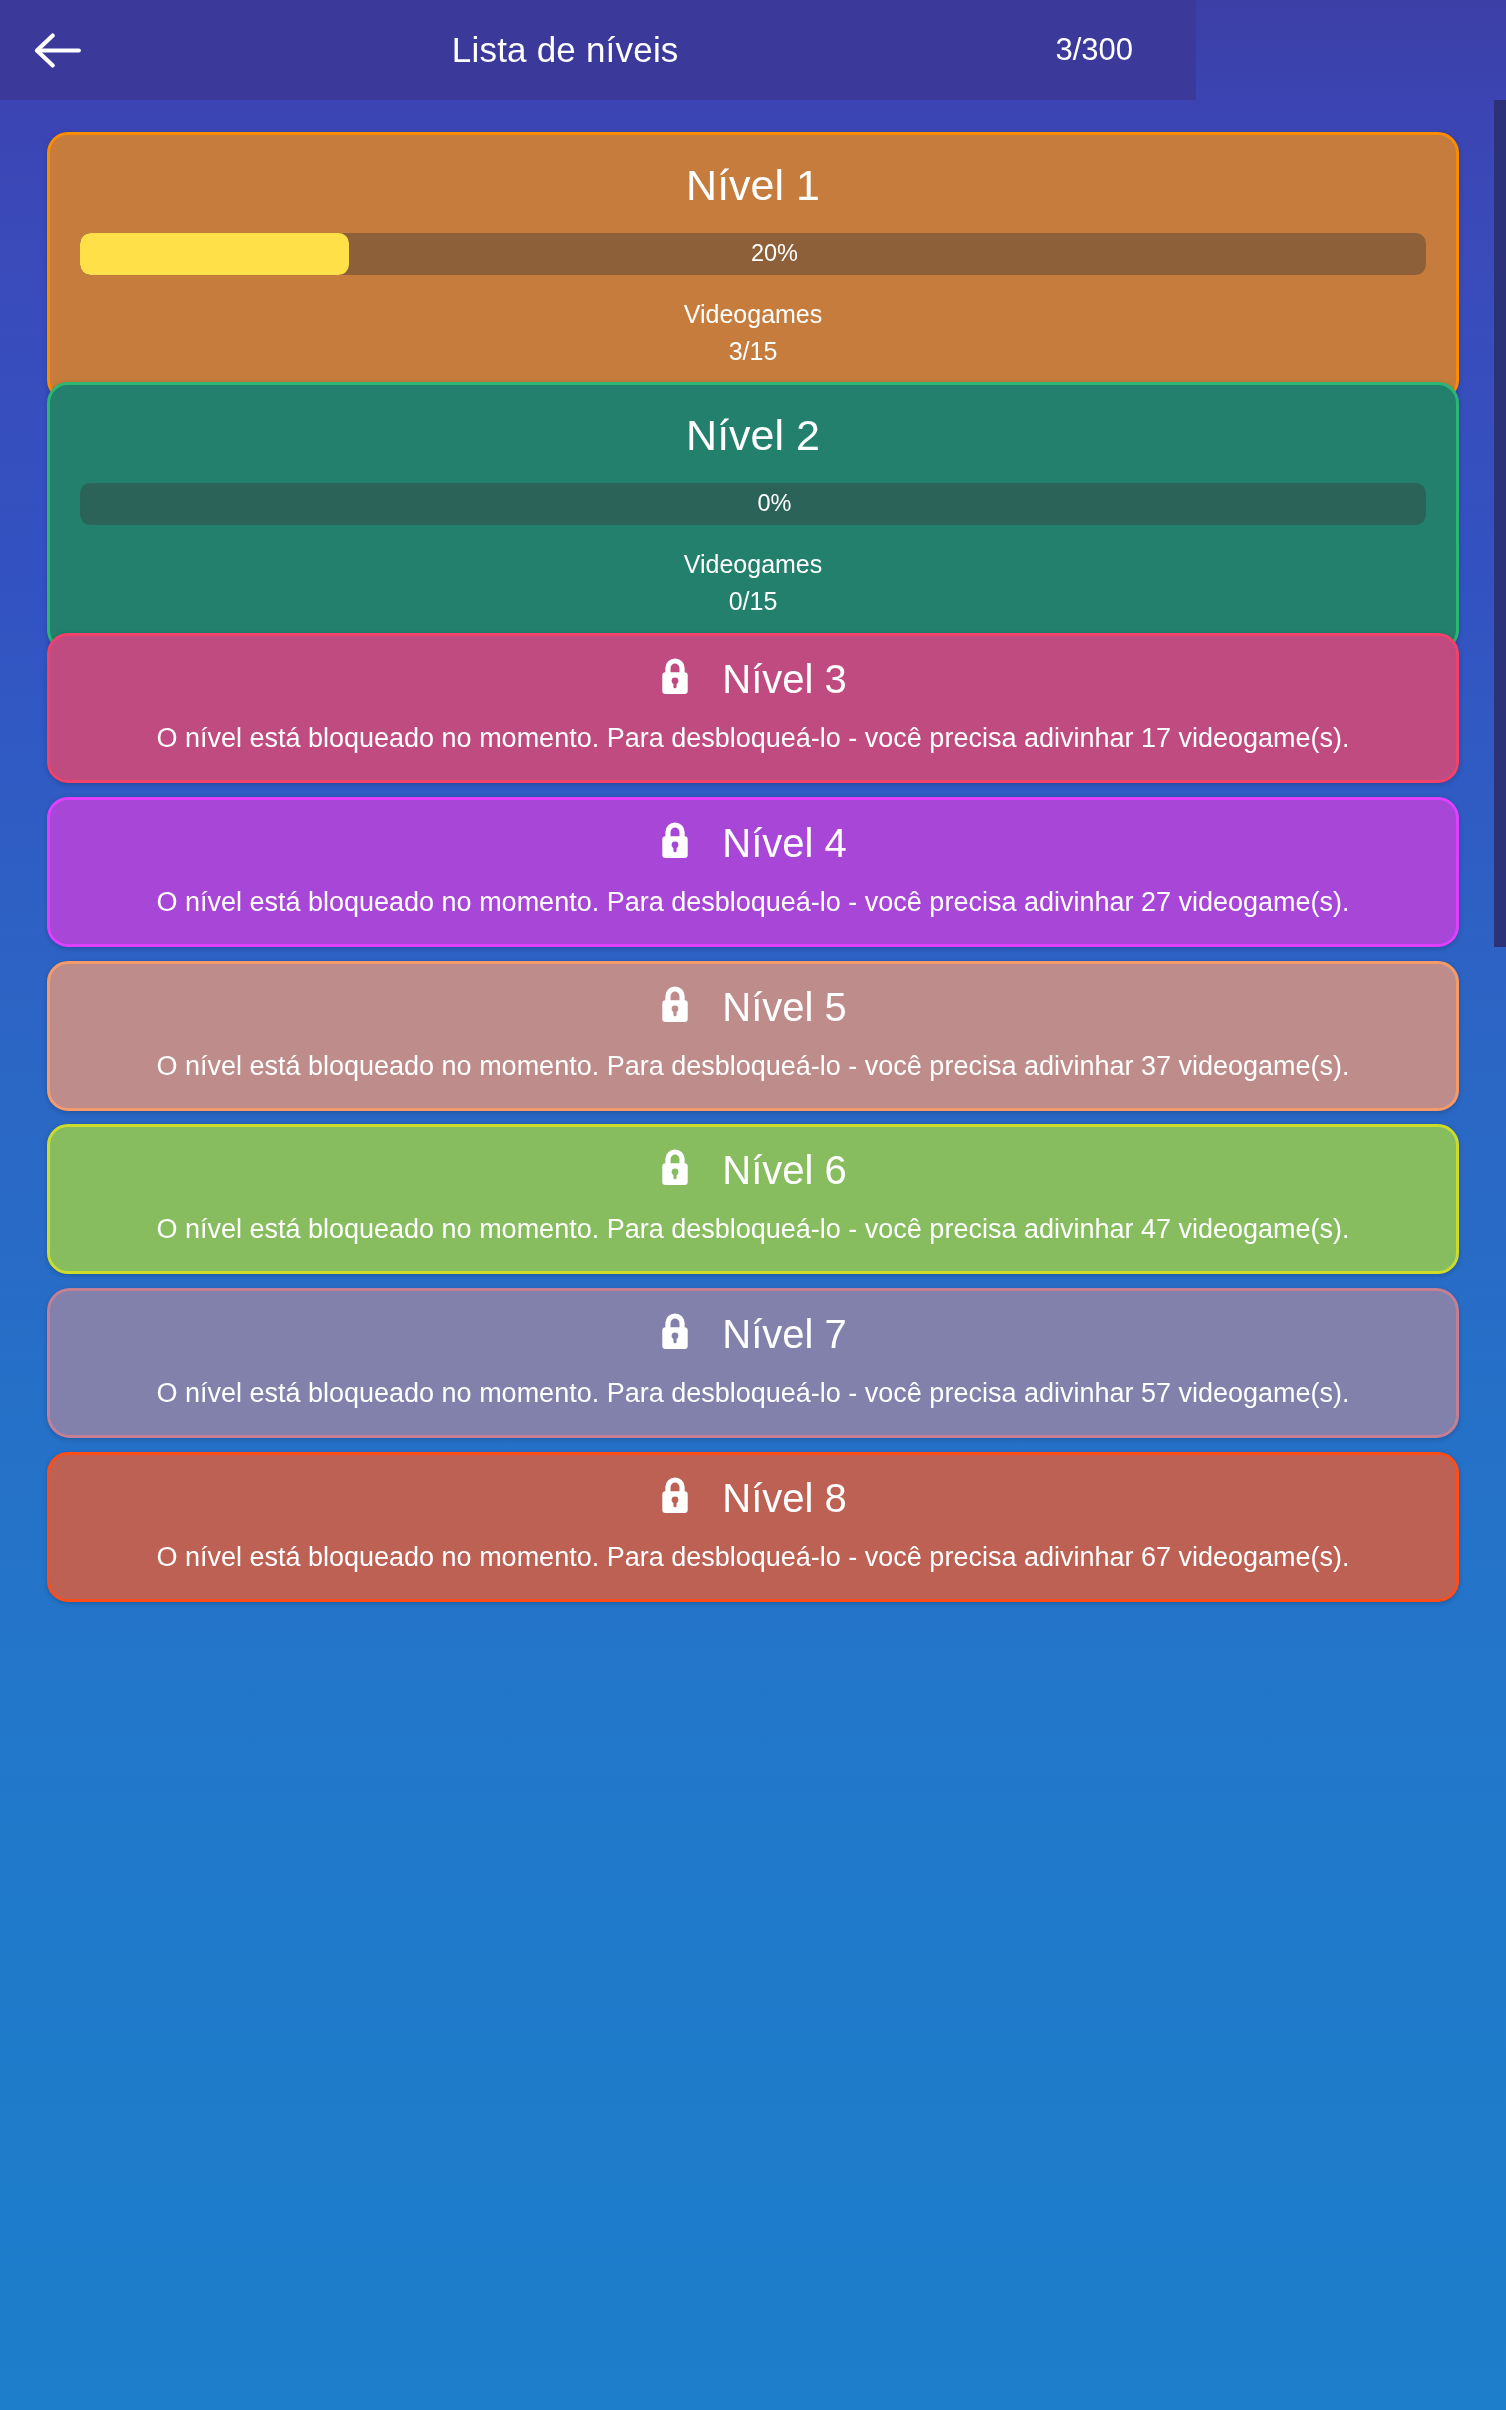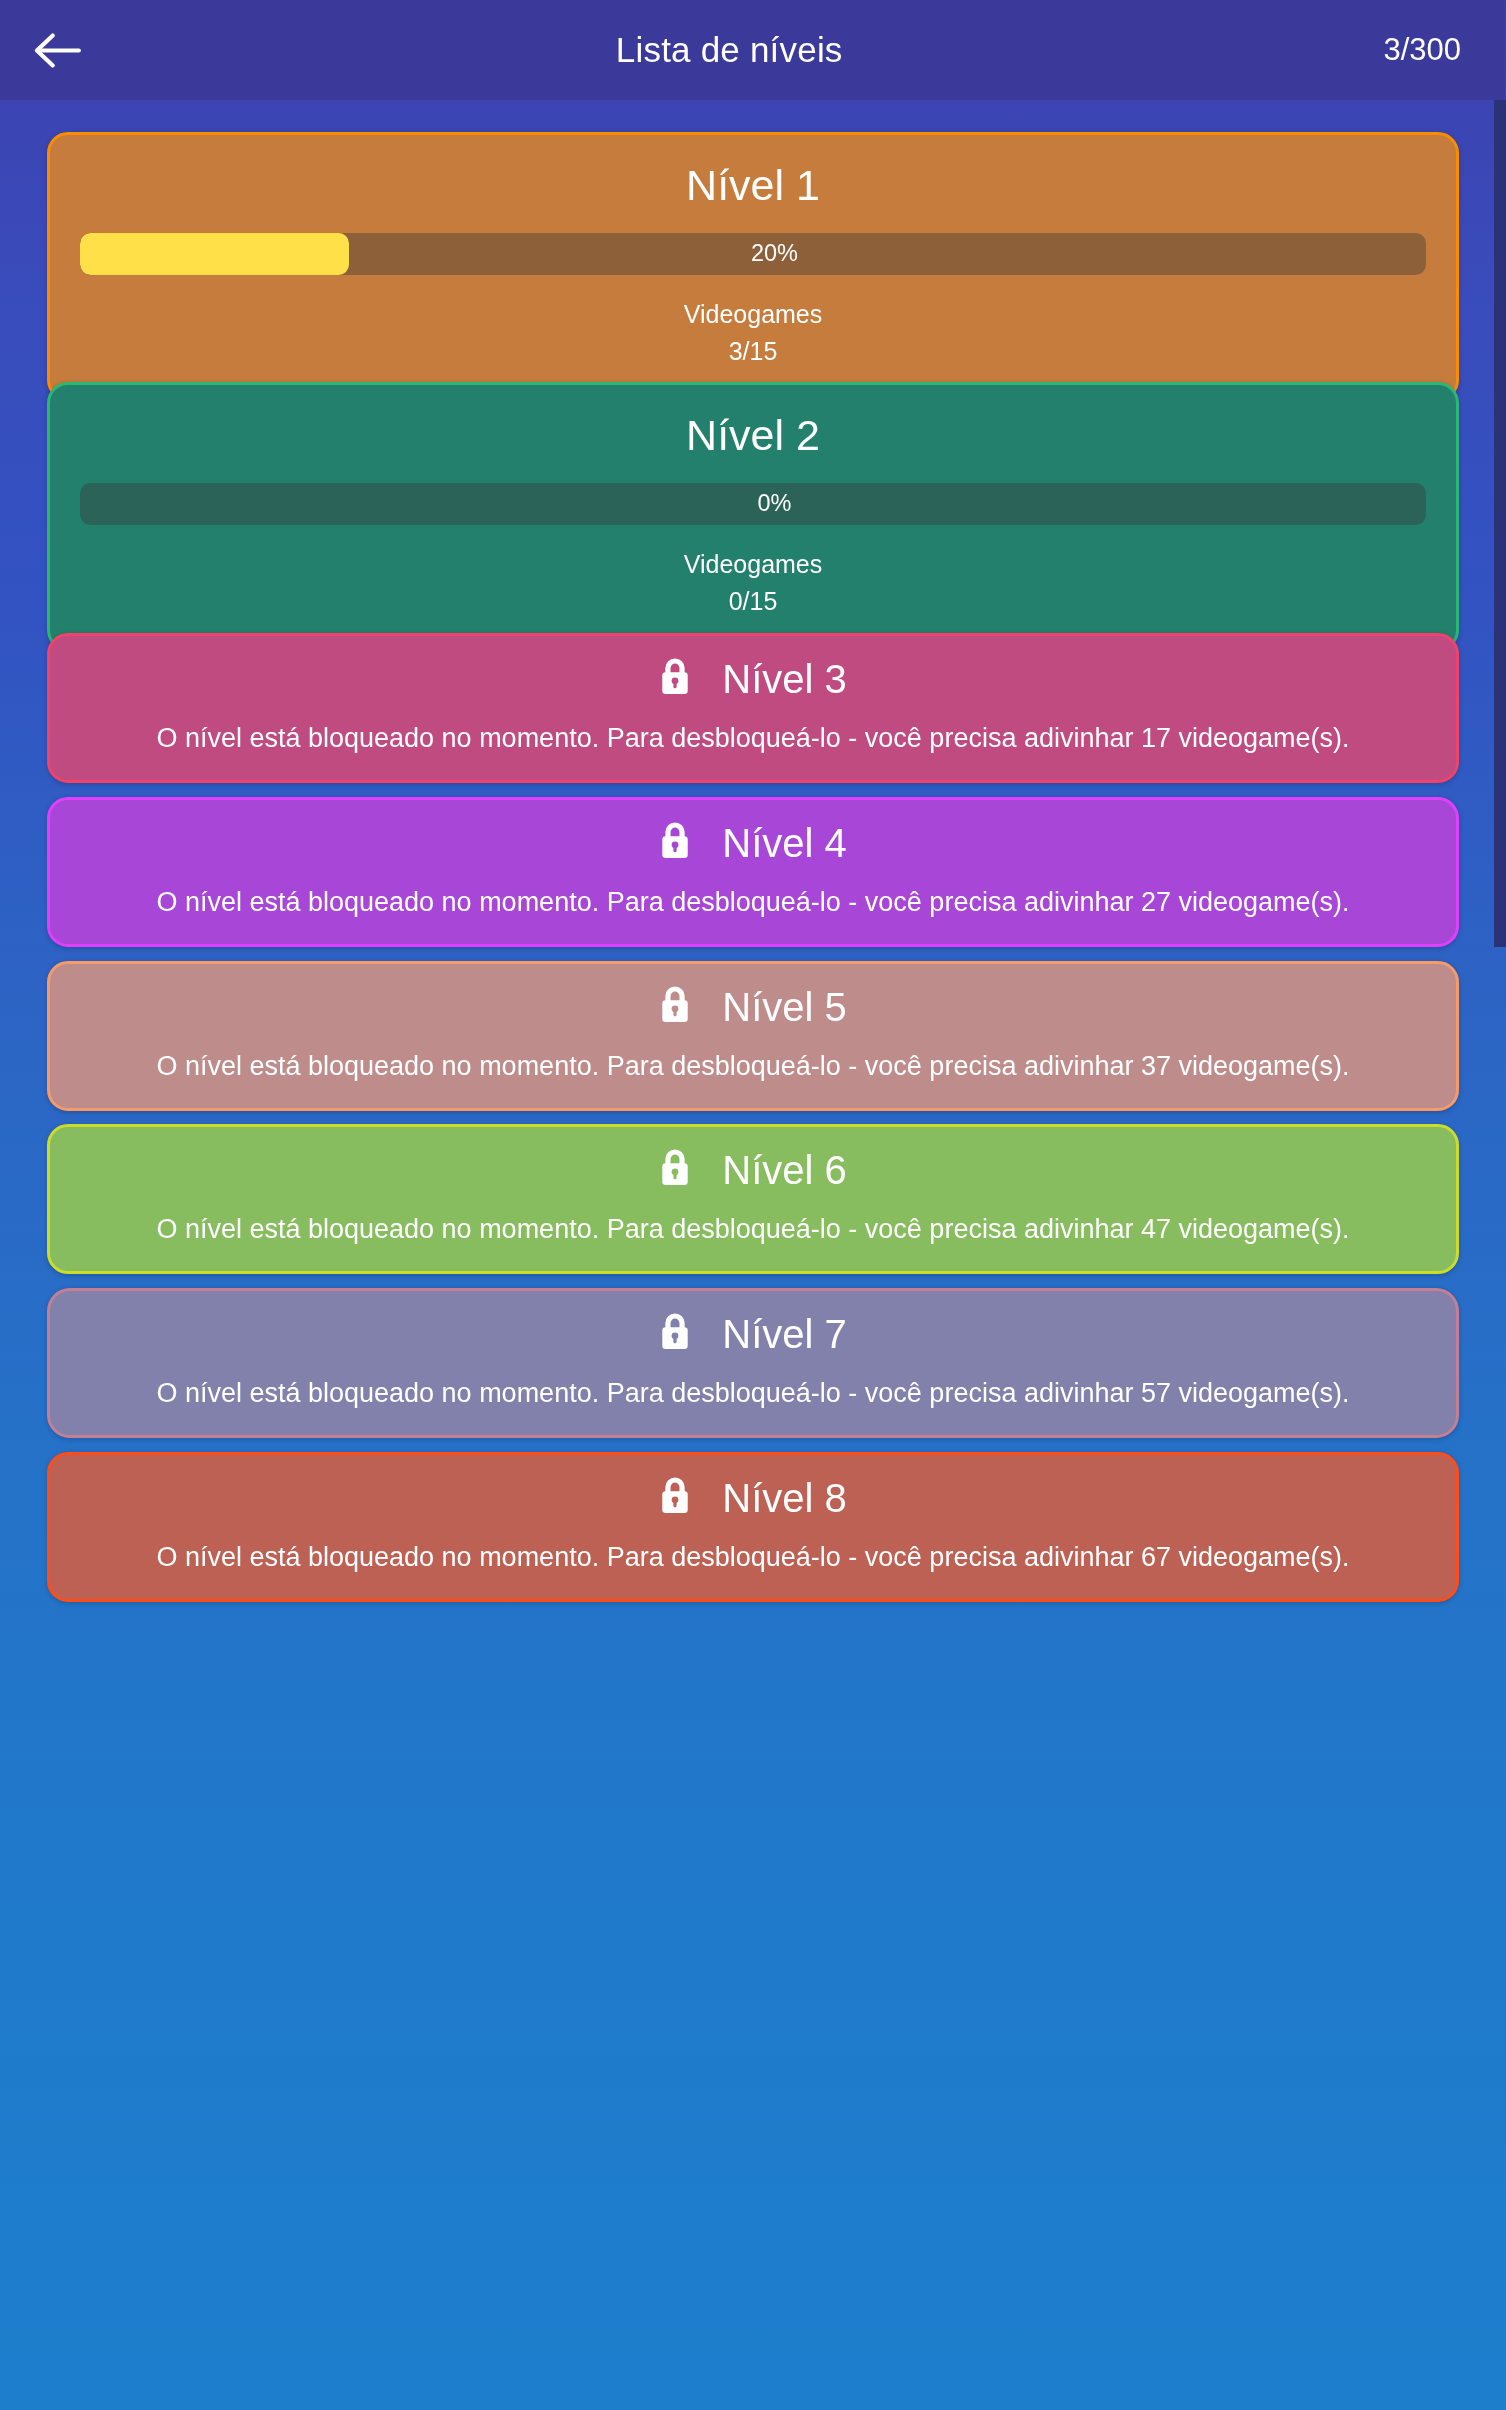--- a/index.html
+++ b/index.html
@@ -18,21 +18,21 @@
       #2670c8 58%,
       #2178ca 74%,
       #1e7ccb 88%,
       #1d7ecc 100%);
     position:relative;
   }
 
   
   #appbar {
     position:absolute; top:0; left:0;
-    width:1505px; height:100px;
+    width:1196px; height:100px;
     background:#3b3a9b;
     display:flex; align-items:center;
   }
   #back-btn {
     width:113px; height:100px;
     display:flex; align-items:center; justify-content:center;
     cursor:pointer;
   }
   #back-btn svg { display:block; }
   #appbar-title {
@@ -41,21 +41,21 @@
     color:#ffffff;
     font-size:35px;
     font-weight:400;
     letter-spacing:0.2px;
     margin-left:-38px;
   }
   #appbar-counter {
     color:#ffffff;
     font-size:31px;
     font-weight:400;
-    padding-right:44px;
+    padding-right:63px;
   }
 
   
   #scroll-area {
     position:absolute;
     top:100px; left:0;
     width:1507px; height:2311px;
     padding:0 47px;
   }
 

